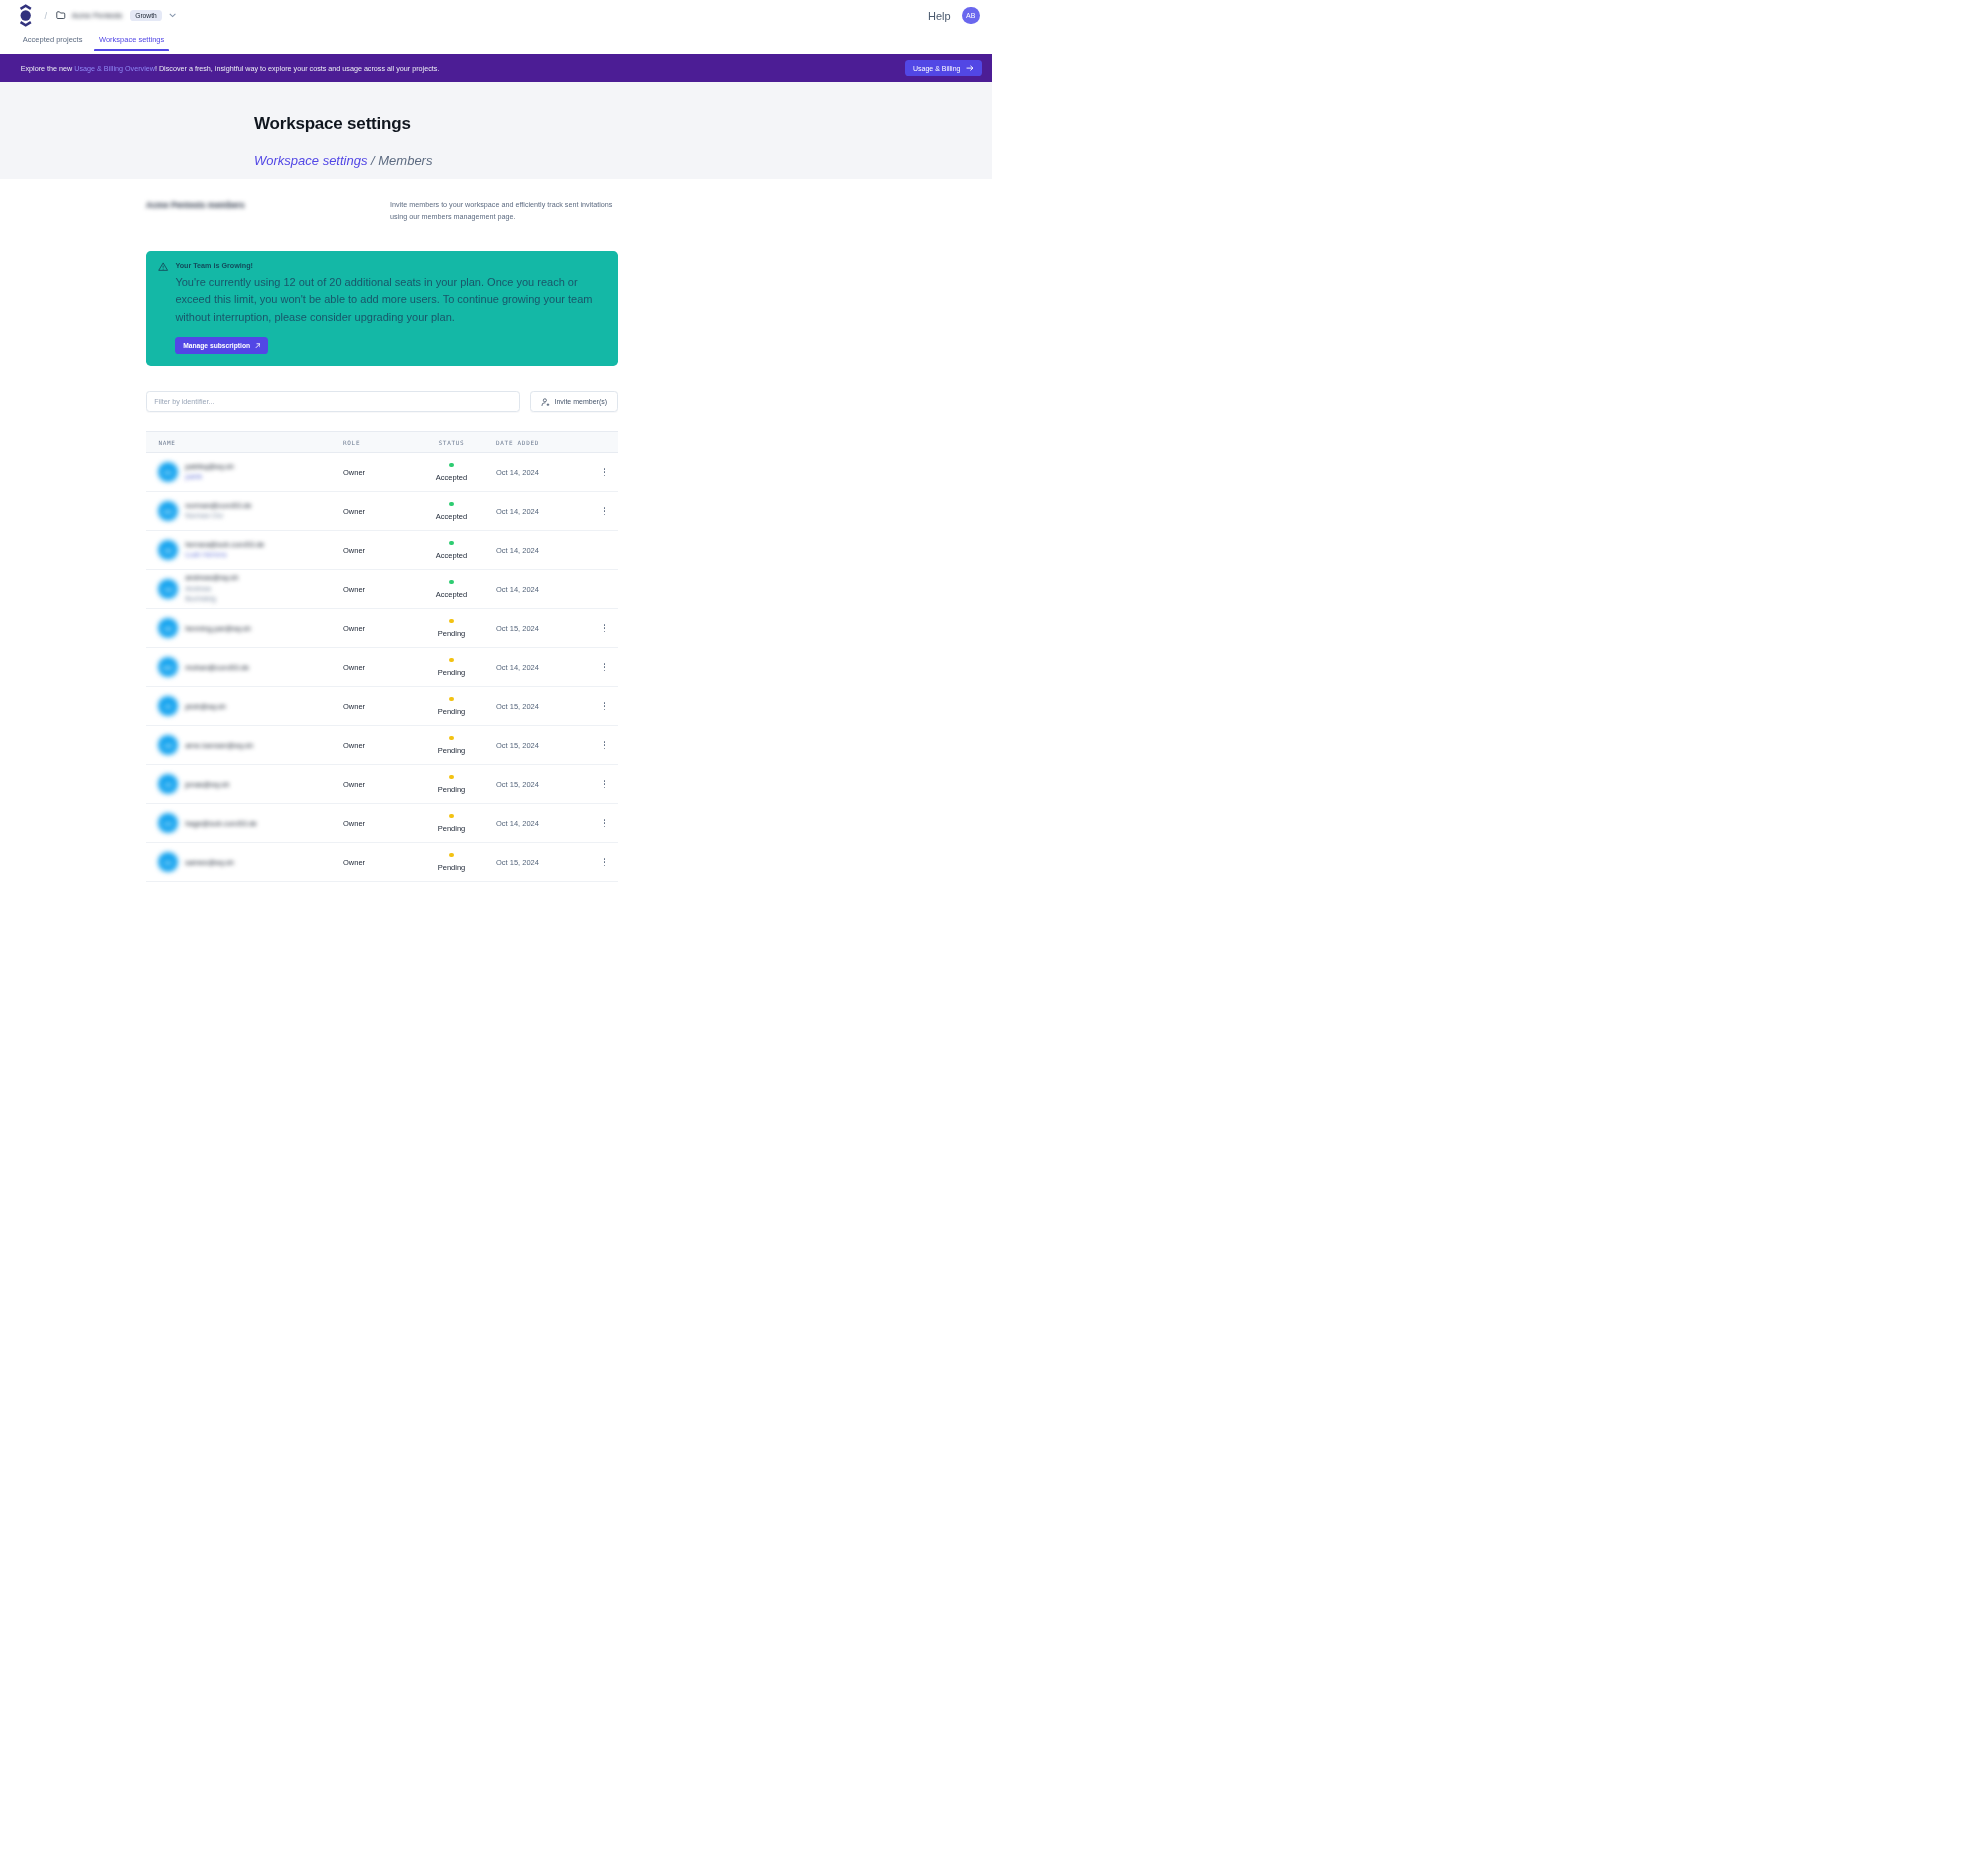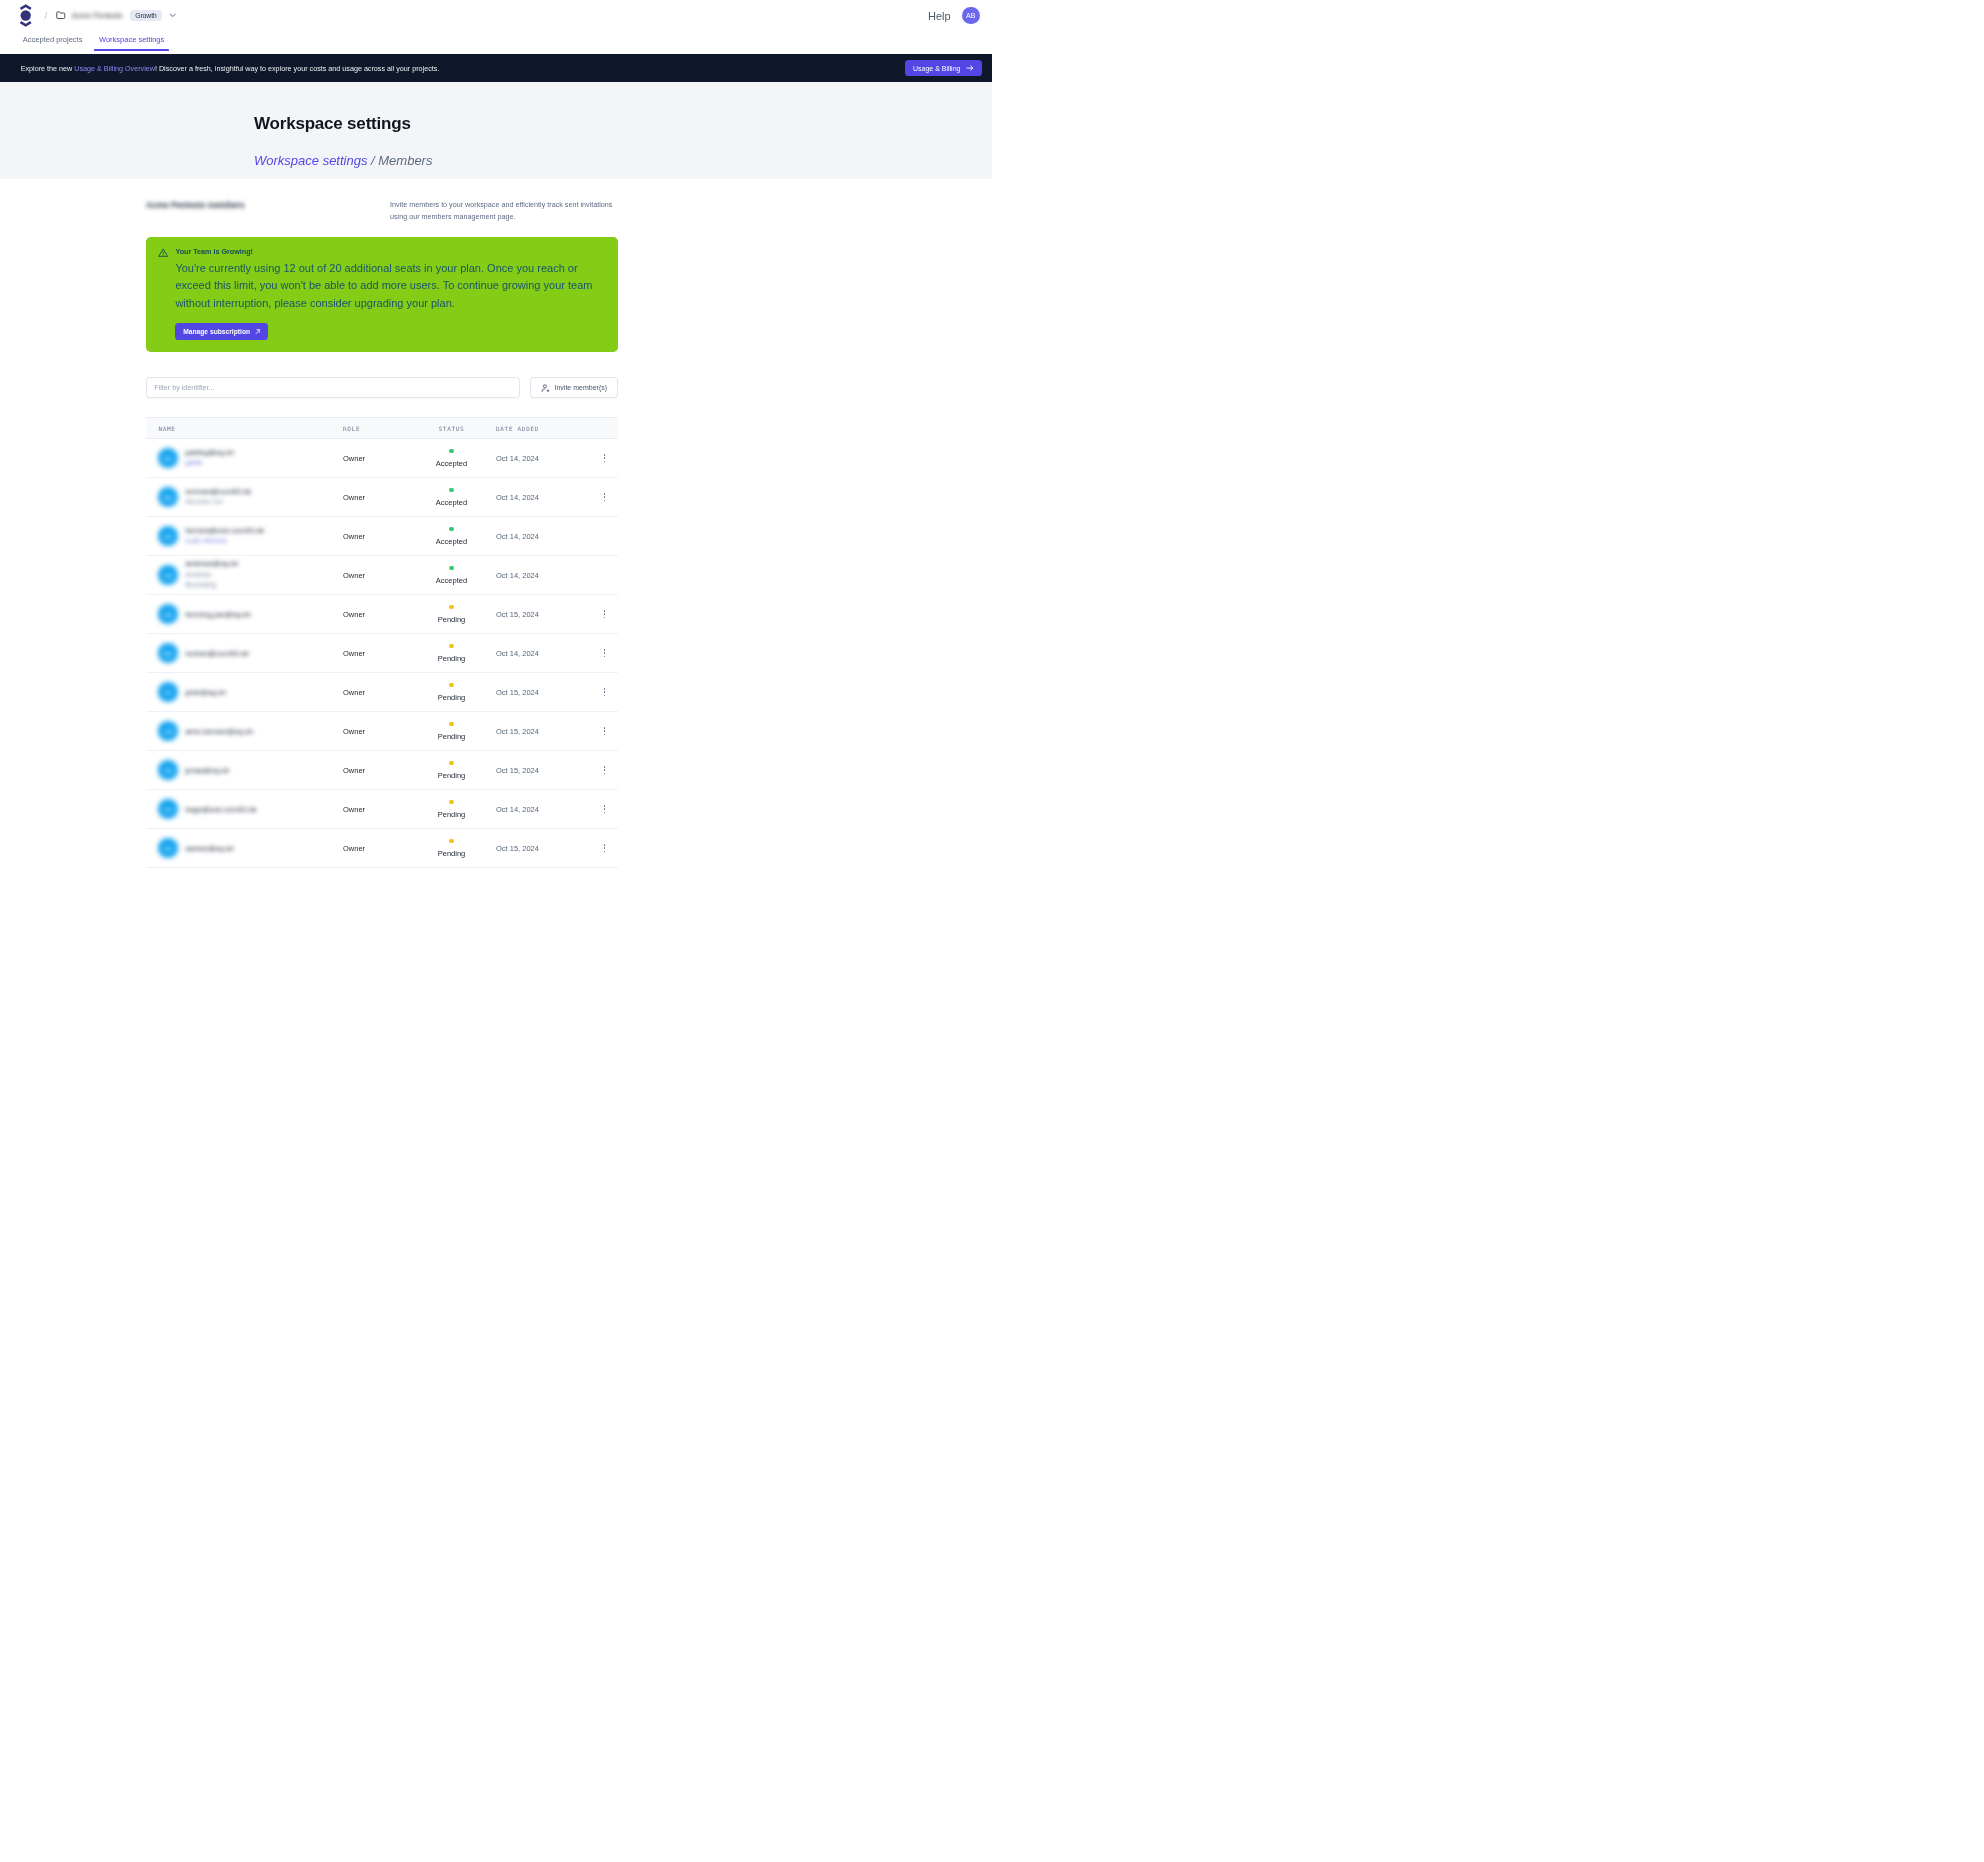--- a/index.html
+++ b/index.html
@@ -26,21 +26,21 @@
   .topbar-spacer { flex:1; }
   .help-link { font-size:11px; color:#4b5a6e; margin-right:11.4px; cursor:pointer; }
   .avatar { width:17.6px; height:17.6px; border-radius:50%; background:#6a67ee; color:#fff; font-size:7px;
             display:flex; align-items:center; justify-content:center; letter-spacing:0.2px; }
   .tabs { display:flex; gap:12.4px; padding:0 0 0 20.7px; height:23px; align-items:flex-start; }
   .tab { font-size:7.5px; color:#5d6b81; padding:4.1px 2.1px 7.2px; cursor:pointer; position:relative; }
   .tab.active { color:#5247e5; }
   .tab.active::after { content:""; position:absolute; left:-3.1px; right:-3.1px; bottom:0; height:2.1px; background:#5247e5; border-radius:1px 1px 0 0; }
 
   
-  .banner { height:28.4px; background:#0f172a; display:flex; align-items:center; padding:0 10.3px 0 20.7px; }
+  .banner { height:28.4px; background:#4c1d95; display:flex; align-items:center; padding:0 10.3px 0 20.7px; }
   .banner-text { font-size:7.2px; color:#eef1f5; }
   .banner-text a { color:#8f88f4; text-decoration:none; cursor:pointer; }
   .banner-spacer { flex:1; }
   .banner-btn { background:#5247e5; color:#fff; border:none; font-size:7px; font-family:inherit;
                 padding:4.7px 8.3px; border-radius:3.6px; display:flex; align-items:center; gap:5.2px; cursor:pointer; }
 
   
   .hero { background:#f4f5f8; height:97px; padding:32px 0 0 254px; }
   .hero h1 { font-size:17px; font-weight:bold; color:#10161f; letter-spacing:-0.2px; }
   .breadcrumb { margin-top:19px; font-size:13px;font-style:italic; }
@@ -57,21 +57,21 @@
   .content-head { display:flex; }
   .m-heading { width:244px; font-size:8.3px; font-weight:bold; color:#2a3446; padding-top:1px; }
   .m-desc { width:227px; font-size:7.2px; color:#5d6b81; line-height:1.65; }
 
   .cards { display:flex; gap:15.5px; margin-top:24px; }
   .card { border:0.5px solid #e3e8ef; border-radius:4.7px; padding:8.8px 9.3px 11px; background:#fff; }
   .card-1 { width:229px; } .card-2 { width:227px; }
   .card-label { font-size:7.2px; color:#5a6b85; }
   .card-value { font-size:8.3px; color:#27324a; margin-top:3.6px; }
 
-  .alert { margin-top:14px; background:#84cc16; border-radius:4.7px; padding:10.3px 12.4px 12.4px; position:relative; }
+  .alert { margin-top:28px; background:#14b8a6; border-radius:4.7px; padding:10.3px 12.4px 12.4px; position:relative; }
   .alert-row { display:flex; gap:6.7px; }
   .alert-ic { flex:0 0 auto; padding-top:0.5px; }
   .alert-title { font-size:7.2px; font-weight:bold; color:#134b5c; }
   .alert-body { font-size:11px; color:#19566a; line-height:1.6; margin-top:3.6px; max-width:434px; }
   .alert-btn { margin:10.3px 0 0 17px; background:#5247e5; color:#fff; border:none; font-family:inherit;
                font-size:6.7px; font-weight:bold; padding:5.2px 7.8px; border-radius:3.6px;
                display:inline-flex; align-items:center; gap:4.7px; cursor:pointer; }
 
   .filter-row { display:flex; margin-top:25px; gap:9.8px; }
   .filter-input { width:374px; height:21px; border:0.5px solid #e0e6ed; border-radius:3.6px; padding:0 7.2px;

